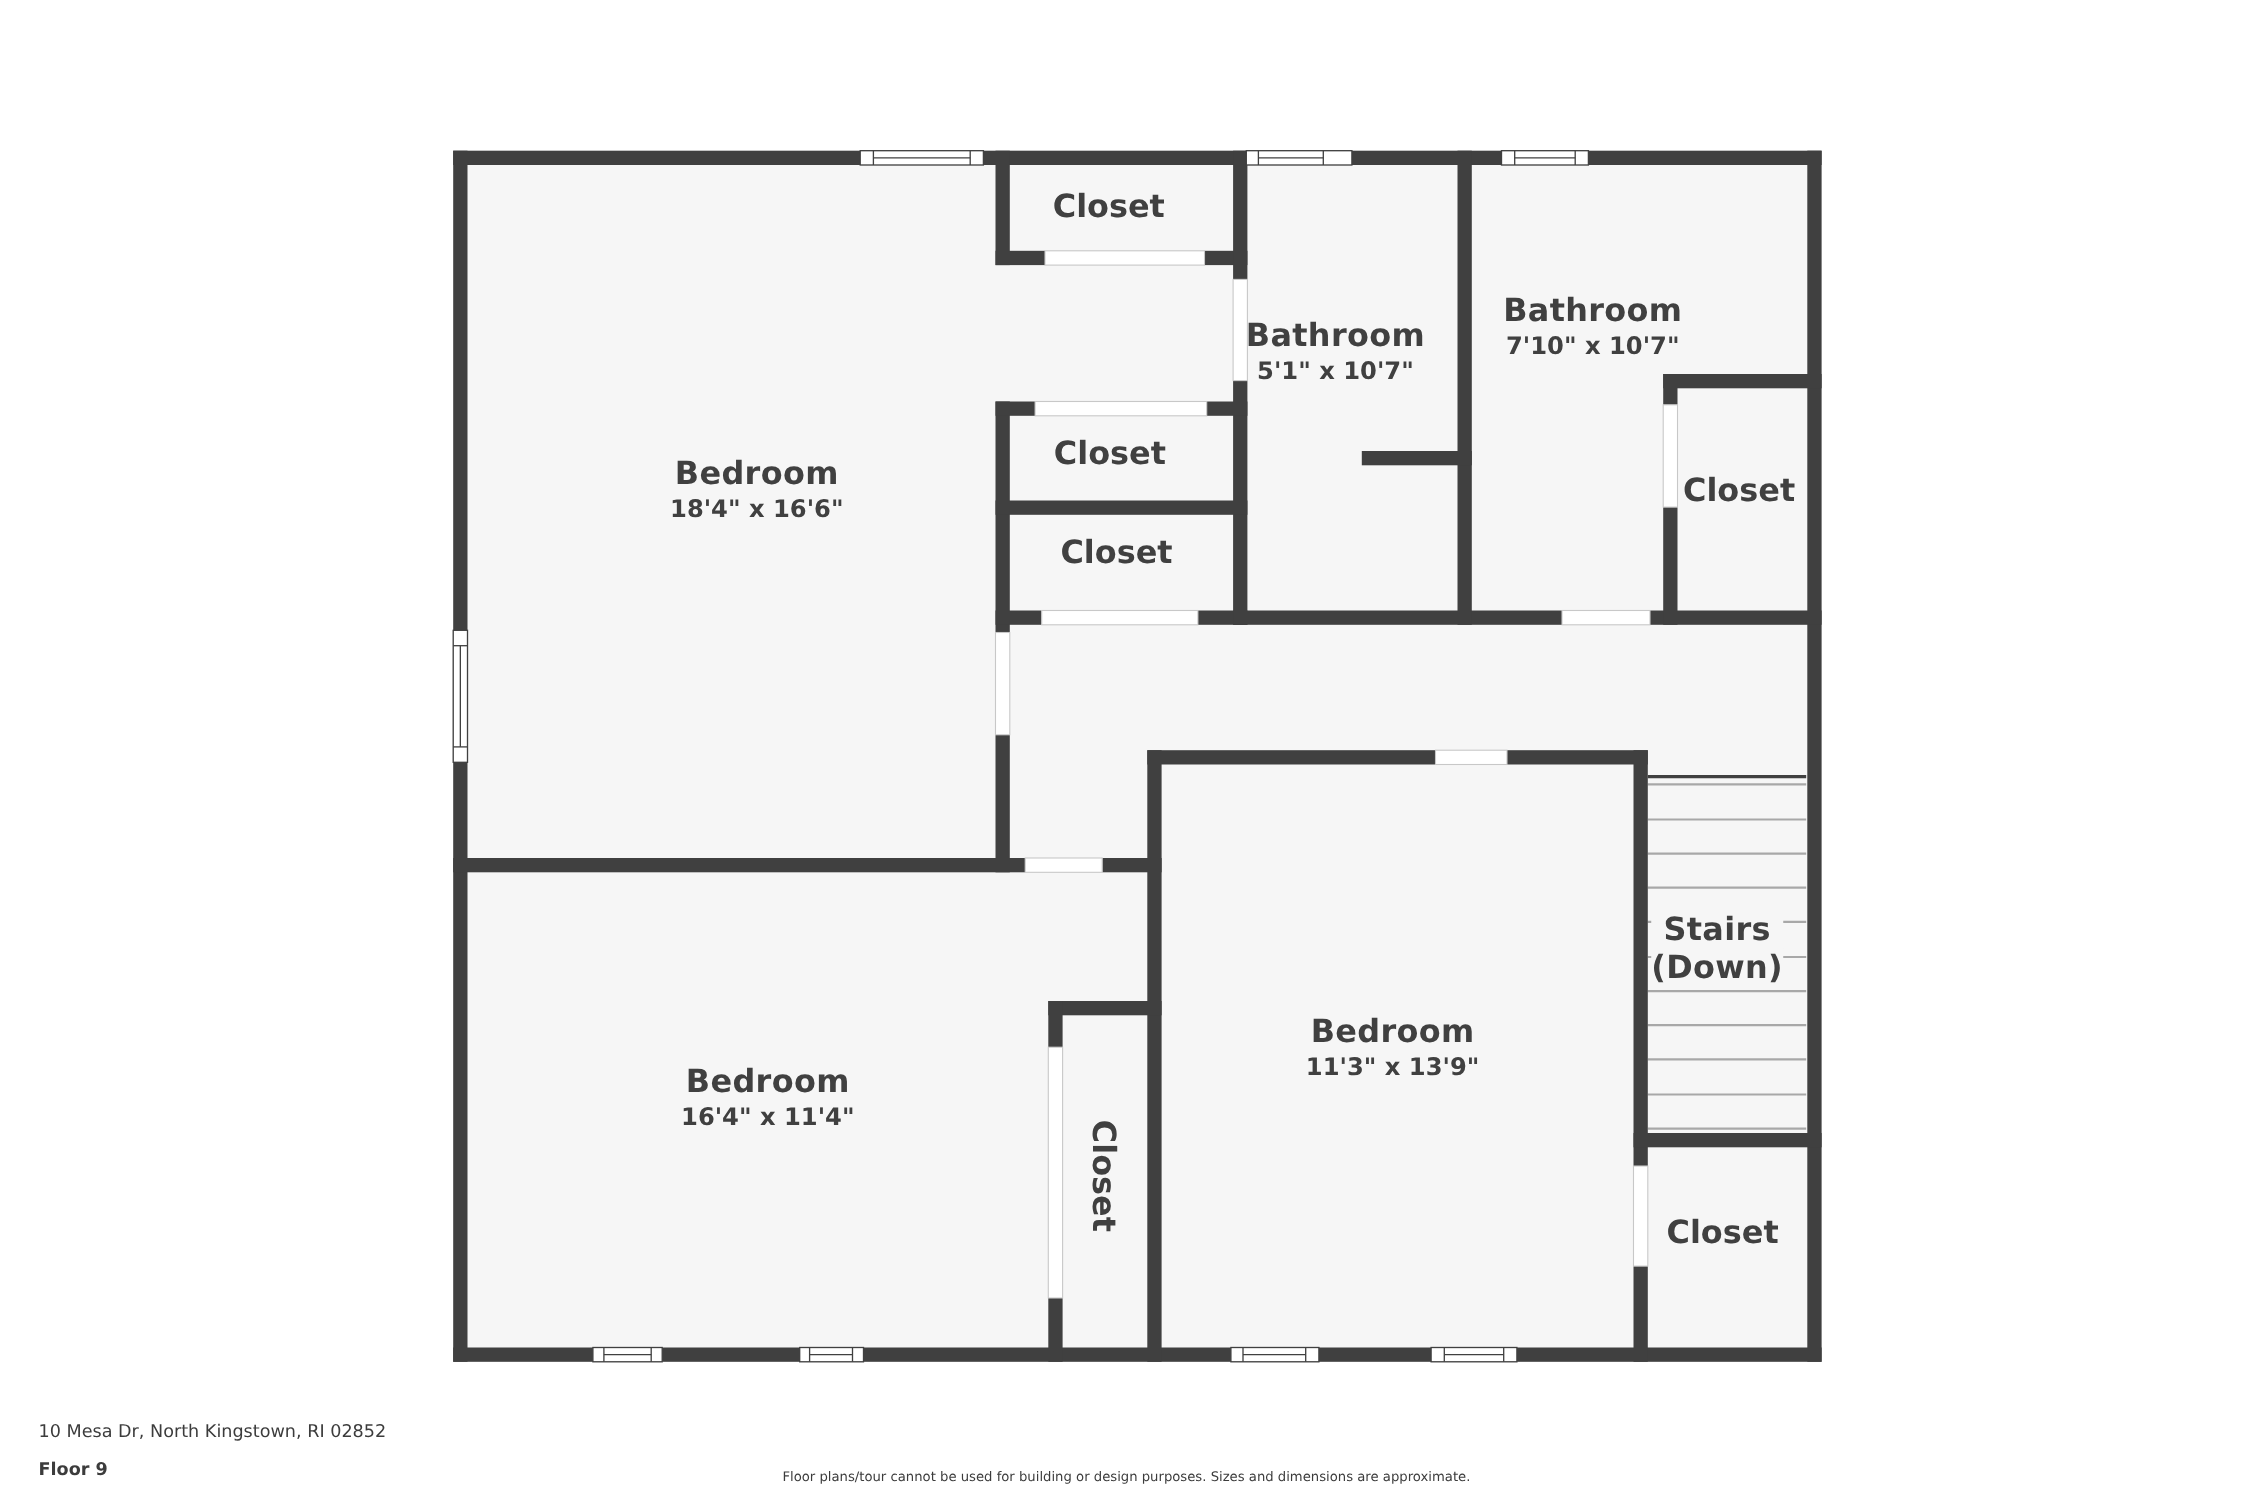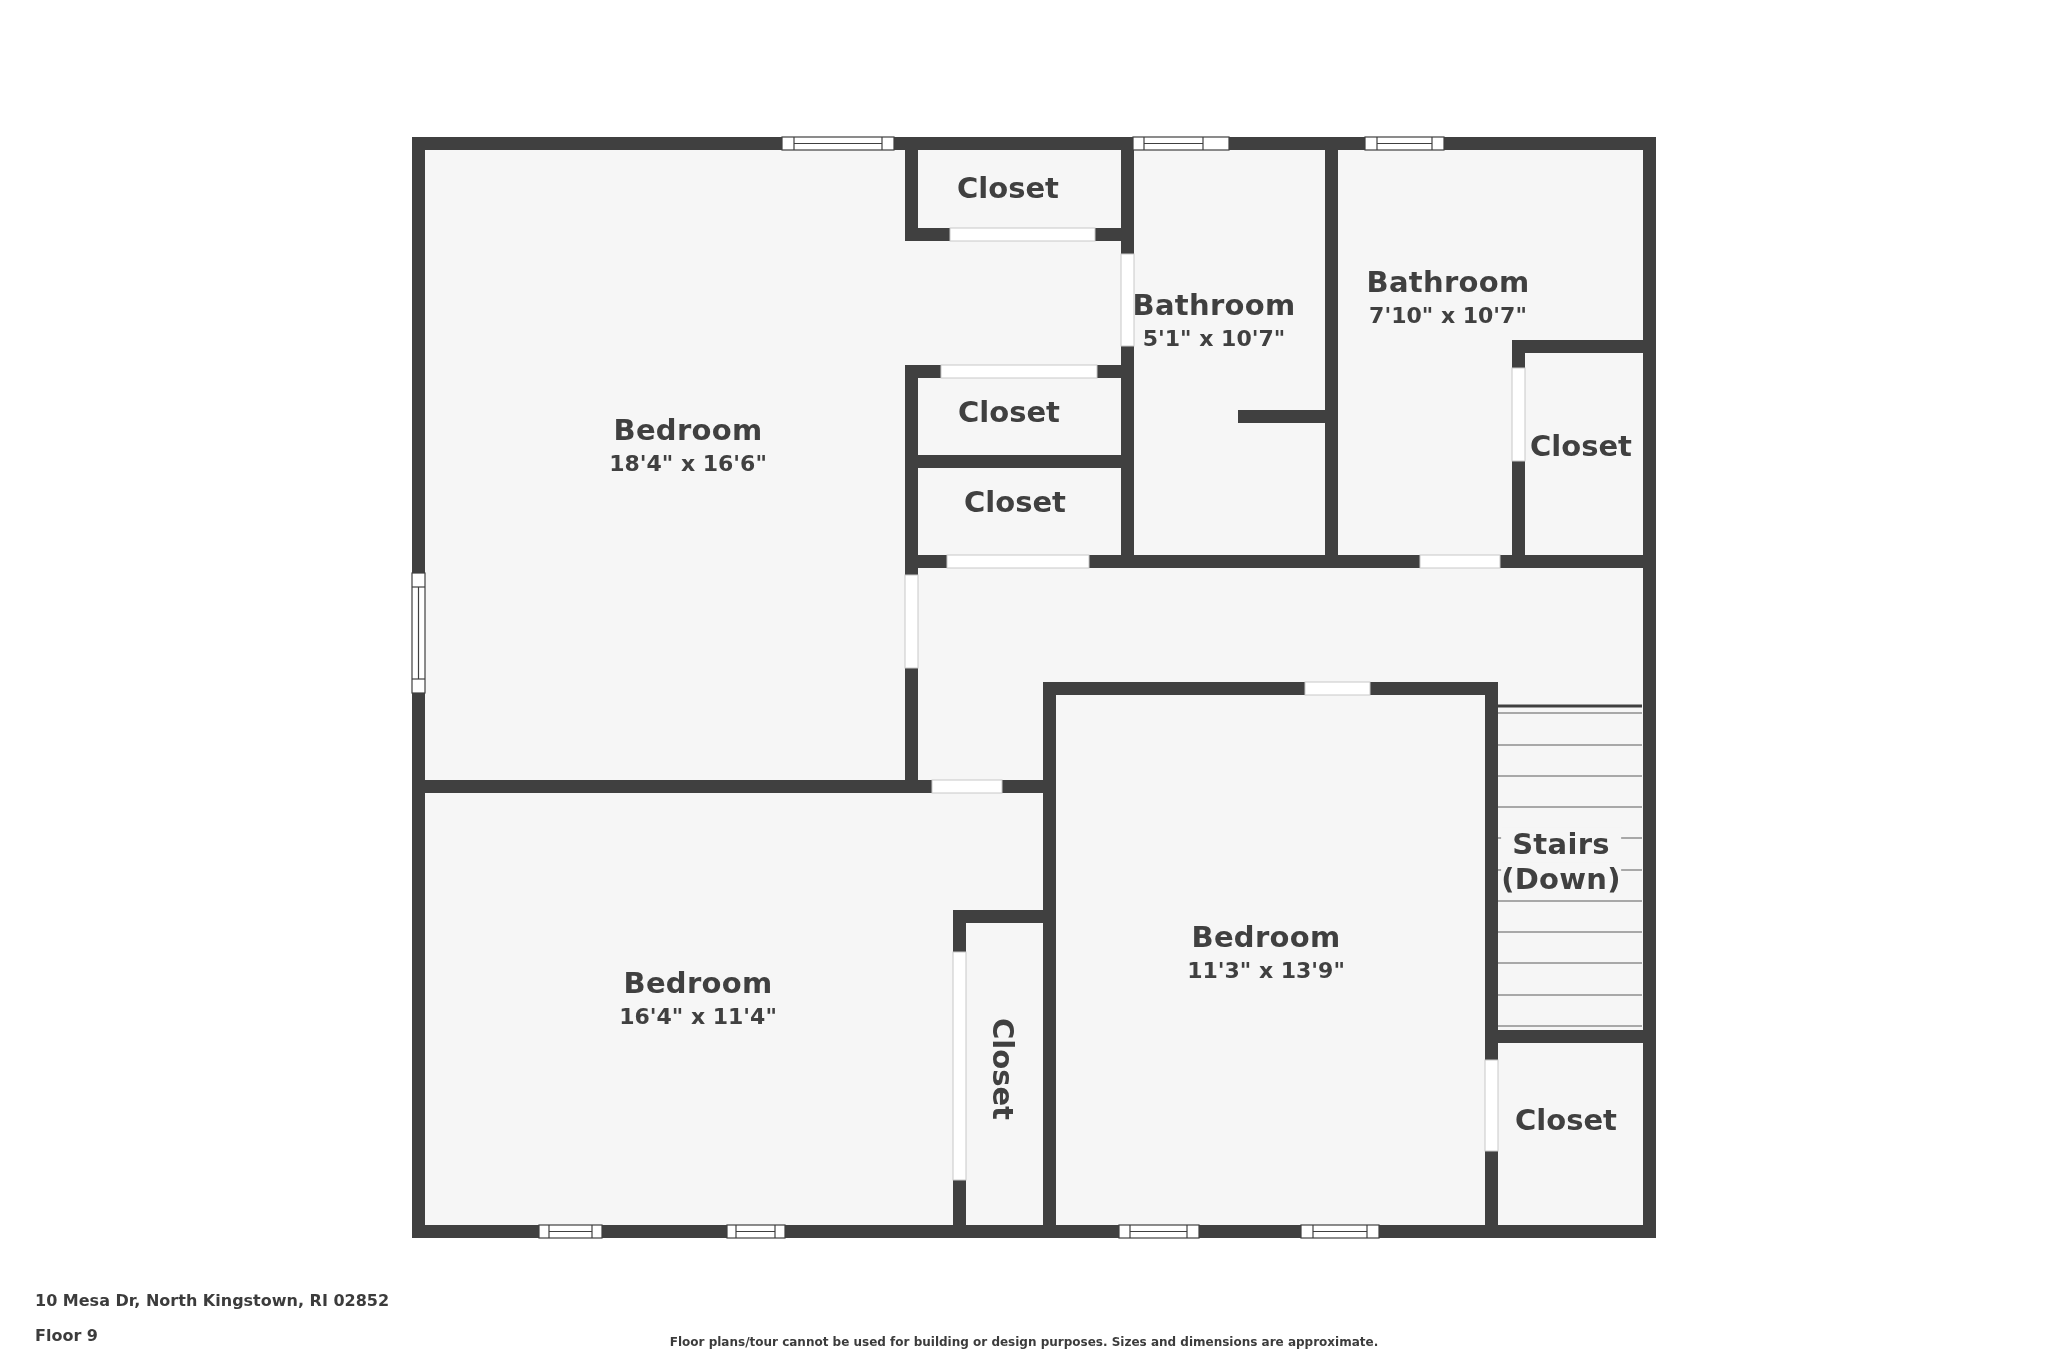--- a/index.html
+++ b/index.html
@@ -5,23 +5,23 @@
   html, body { margin: 0; padding: 0; background: #ffffff; }
   body { width: 2048px; height: 1365px; position: relative; overflow: hidden;
          font-family: "DejaVu Sans", "Liberation Sans", sans-serif; color: #404040; }
   #plan { position: absolute; left: 0; top: 0; width: 2048px; height: 1365px; }
   .room-label { position: absolute; text-align: center; font-weight: bold; color: #404040;
                 transform: translate(-50%, -50%); white-space: nowrap; line-height: 1.2; }
   .room-name { font-size: 29px; letter-spacing: 0.3px; }
   .room-dim { font-size: 22px; font-weight: bold; color: #404040; margin-top: 3px; }
   .closet-name { font-size: 29px; }
   .vertical { transform: translate(-50%, -50%) rotate(90deg); }
-  .footer-address { position: absolute; left: 35px; top: 1291px; font-size: 16px; font-weight: bold; color: #3c3c3c; }
+  .footer-address { position: absolute; left: 35px; top: 1291px; font-size: 16px; font-weight: normal; color: #3c3c3c; }
   .footer-floor { position: absolute; left: 35px; top: 1326px; font-size: 16px; font-weight: bold; color: #3c3c3c; }
-  .footer-disclaimer { position: absolute; left: 0; width: 2048px; top: 1335px; text-align: center; font-size: 12px; font-weight: bold; color: #3c3c3c; }
+  .footer-disclaimer { position: absolute; left: 0; width: 2048px; top: 1335px; text-align: center; font-size: 12px; font-weight: normal; color: #3c3c3c; }
 </style>
 </head>
 <body>
 
 <svg id="plan" viewBox="0 0 2048 1365" xmlns="http://www.w3.org/2000/svg">
 
   <rect x="412" y="137" width="1244" height="1101" fill="#f6f6f6"></rect>
 
   <g stroke="#a8a8a8" stroke-width="2">
     <line x1="1498" y1="706" x2="1642" y2="706" stroke="#404040" stroke-width="3"></line>

